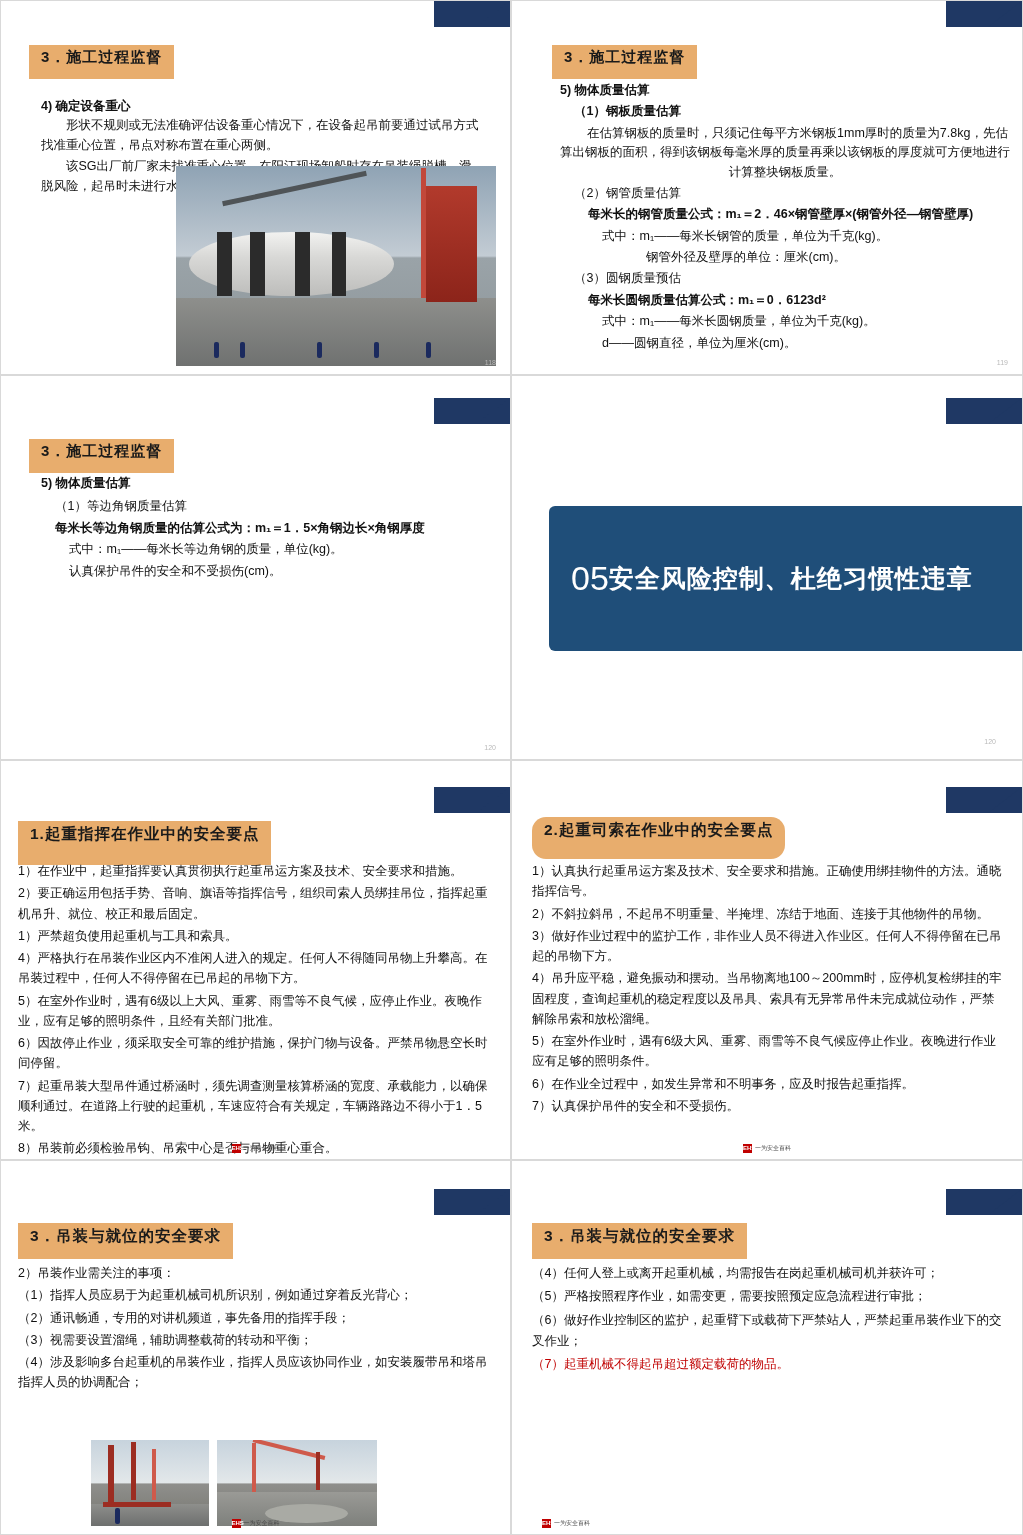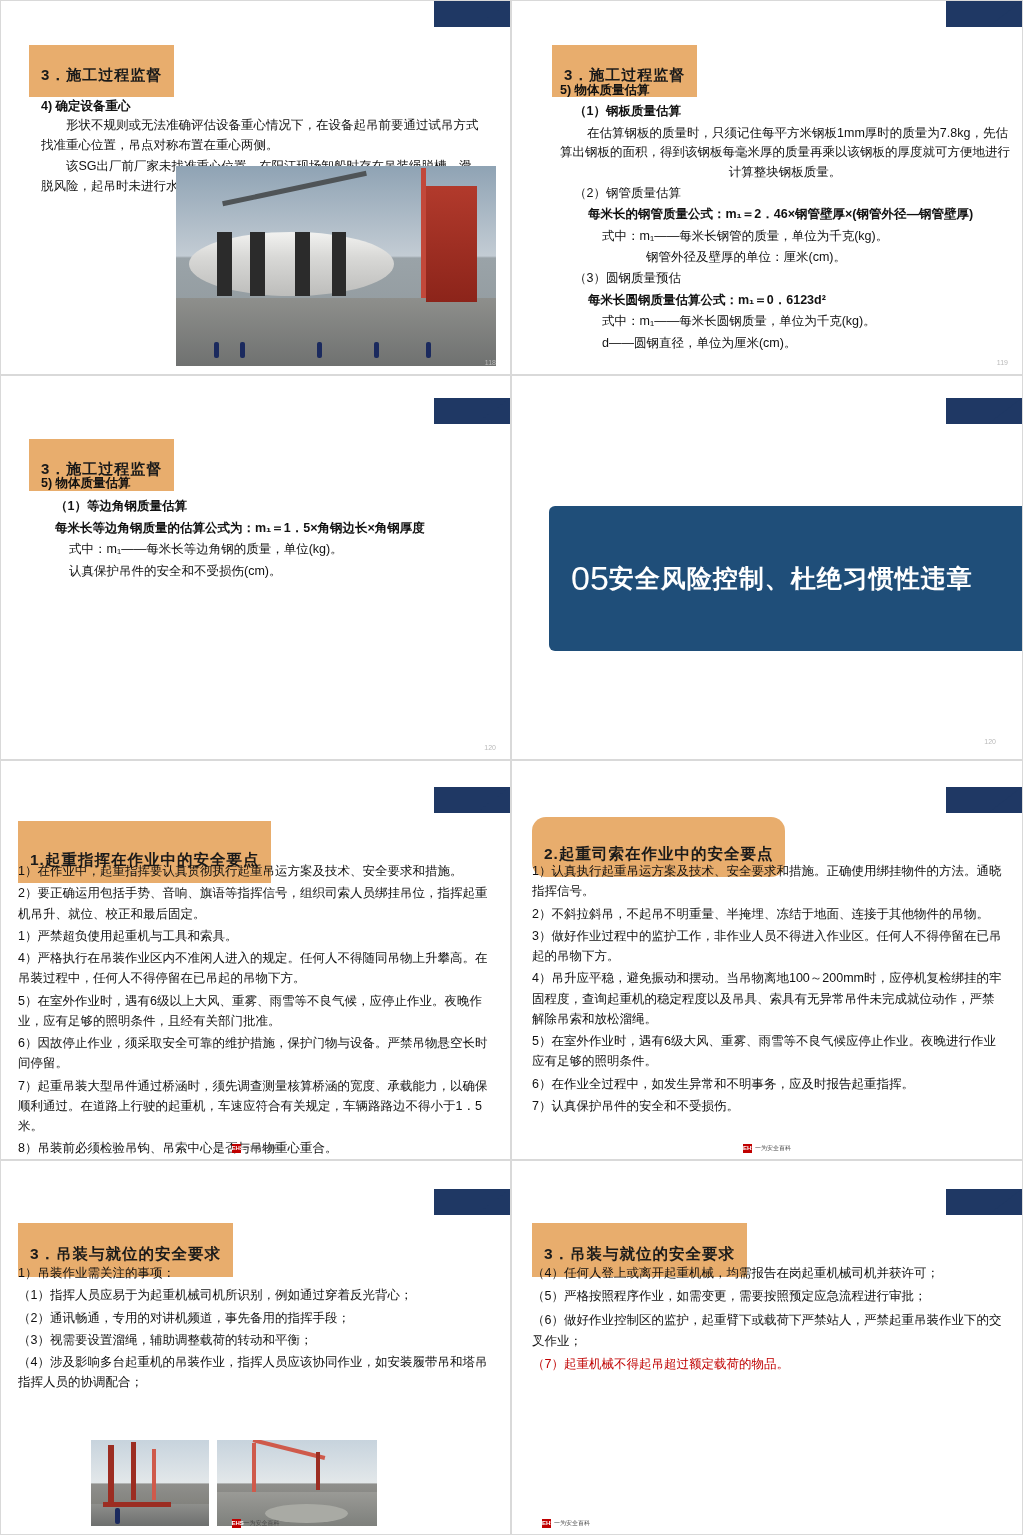--- a/index.html
+++ b/index.html
@@ -4,21 +4,21 @@
 <style>
   html,body{margin:0;padding:0;background:#ffffff;}
   body{width:1023px;height:1535px;font-family:"Liberation Sans","DejaVu Sans",sans-serif;color:#000;}
   .sheet{position:relative;width:1023px;height:1535px;}
   .slide{position:absolute;background:#fff;overflow:hidden;border:1px solid #d9d9d9;box-sizing:border-box;}
   
   .corner{position:absolute;top:0;right:0;width:110px;height:26px;overflow:hidden;}
   .corner i{position:absolute;top:0;right:0;display:block;width:0;height:0;
     border-left:34px solid transparent;border-bottom:26px solid #1f3864;}
   .corner i.b{right:0;border-left:0;width:76px;height:26px;background:#1f3864;border:0;}
-  .title-band{position:absolute;left:28px;top:40px;height:28px;background:#e8ad6d;display:flex;align-items:flex-end;padding:12px 12px;}
+  .title-band{position:absolute;left:28px;top:40px;height:28px;background:#e8ad6d;display:flex;align-items:flex-start;padding:3px 12px;}
   .title-band span{font-size:15px;font-weight:bold;color:#1a1a1a;letter-spacing:1px;white-space:nowrap;}
   .sub{font-size:12.5px;font-weight:bold;color:#111;}
   .body-txt{font-size:12.5px;line-height:1.55;color:#111;}
   .body-txt p{margin:0 0 2px 0;}
   .indent1{text-indent:2em;}
   .indent-l1{padding-left:14px;}
   .indent-l2{padding-left:28px;}
   .indent-l3{padding-left:42px;}
   .photo{position:absolute;overflow:hidden;background:#6d7278;}
   .pg{position:absolute;right:14px;bottom:8px;font-size:7px;color:#b9b9b9;}
@@ -110,21 +110,21 @@
   <div class="slide" style="left:0;top:375px;width:511px;height:385px;">
     <div class="corner" style="top:22px;">
         <i class="b"></i>
         <i></i>
       </div>
     <div class="title-band" style="left:28px;top:63px;">
       <span>3．施工过程监督</span>
     </div>
     <div class="body-txt" style="position:absolute;left:40px;top:98px;width:450px;">
       <div class="sub">5) 物体质量估算</div>
-      <p class="indent-l1" style="font-weight:bold;margin-top:4px;">（1）等边角钢质量估算</p>
+      <p class="indent-l1" style="font-weight:normal;margin-top:4px;">（1）等边角钢质量估算</p>
       <p class="indent-l1" style="font-weight:bold">每米长等边角钢质量的估算公式为：m₁＝1．5×角钢边长×角钢厚度</p>
       <p class="indent-l2">式中：m₁——每米长等边角钢的质量，单位(kg)。</p>
       <p class="indent-l2">认真保护吊件的安全和不受损伤(cm)。</p>
     </div>
     <div class="pg">120</div>
   </div>
 
   <div class="slide" style="left:511px;top:375px;width:512px;height:385px;">
     <div class="corner" style="top:22px;">
         <i class="b"></i>
@@ -187,21 +187,21 @@
 
   <div class="slide" style="left:0;top:1160px;width:511px;height:375px;">
     <div class="corner" style="top:28px;">
         <i class="b"></i>
         <i></i>
       </div>
     <div class="title-band" style="left:17px;top:62px;height:30px;">
       <span style="font-size:15.5px;">3．吊装与就位的安全要求</span>
     </div>
     <div class="body-txt" style="position:absolute;left:17px;top:102px;width:475px;line-height:1.62;">
-      <p>1）吊装作业需关注的事项：</p>
+      <p>2）吊装作业需关注的事项：</p>
       <p>（1）指挥人员应易于为起重机械司机所识别，例如通过穿着反光背心；</p>
       <p>（2）通讯畅通，专用的对讲机频道，事先备用的指挥手段；</p>
       <p>（3）视需要设置溜绳，辅助调整载荷的转动和平衡；</p>
       <p>（4）涉及影响多台起重机的吊装作业，指挥人员应该协同作业，如安装履带吊和塔吊指挥人员的协调配合；</p>
     </div>
 
     <div class="photo ph2" style="left:90px;top:279px;width:118px;height:86px;">
       <div class="ph-ground" style="height:26%;background:linear-gradient(#8e8f8c,#6d6f6e);"></div>
       <div class="ph-lat" style="left:14%;top:6%;width:6px;bottom:26%;"></div>
       <div class="ph-lat" style="left:34%;top:2%;width:5px;bottom:30%;"></div>

